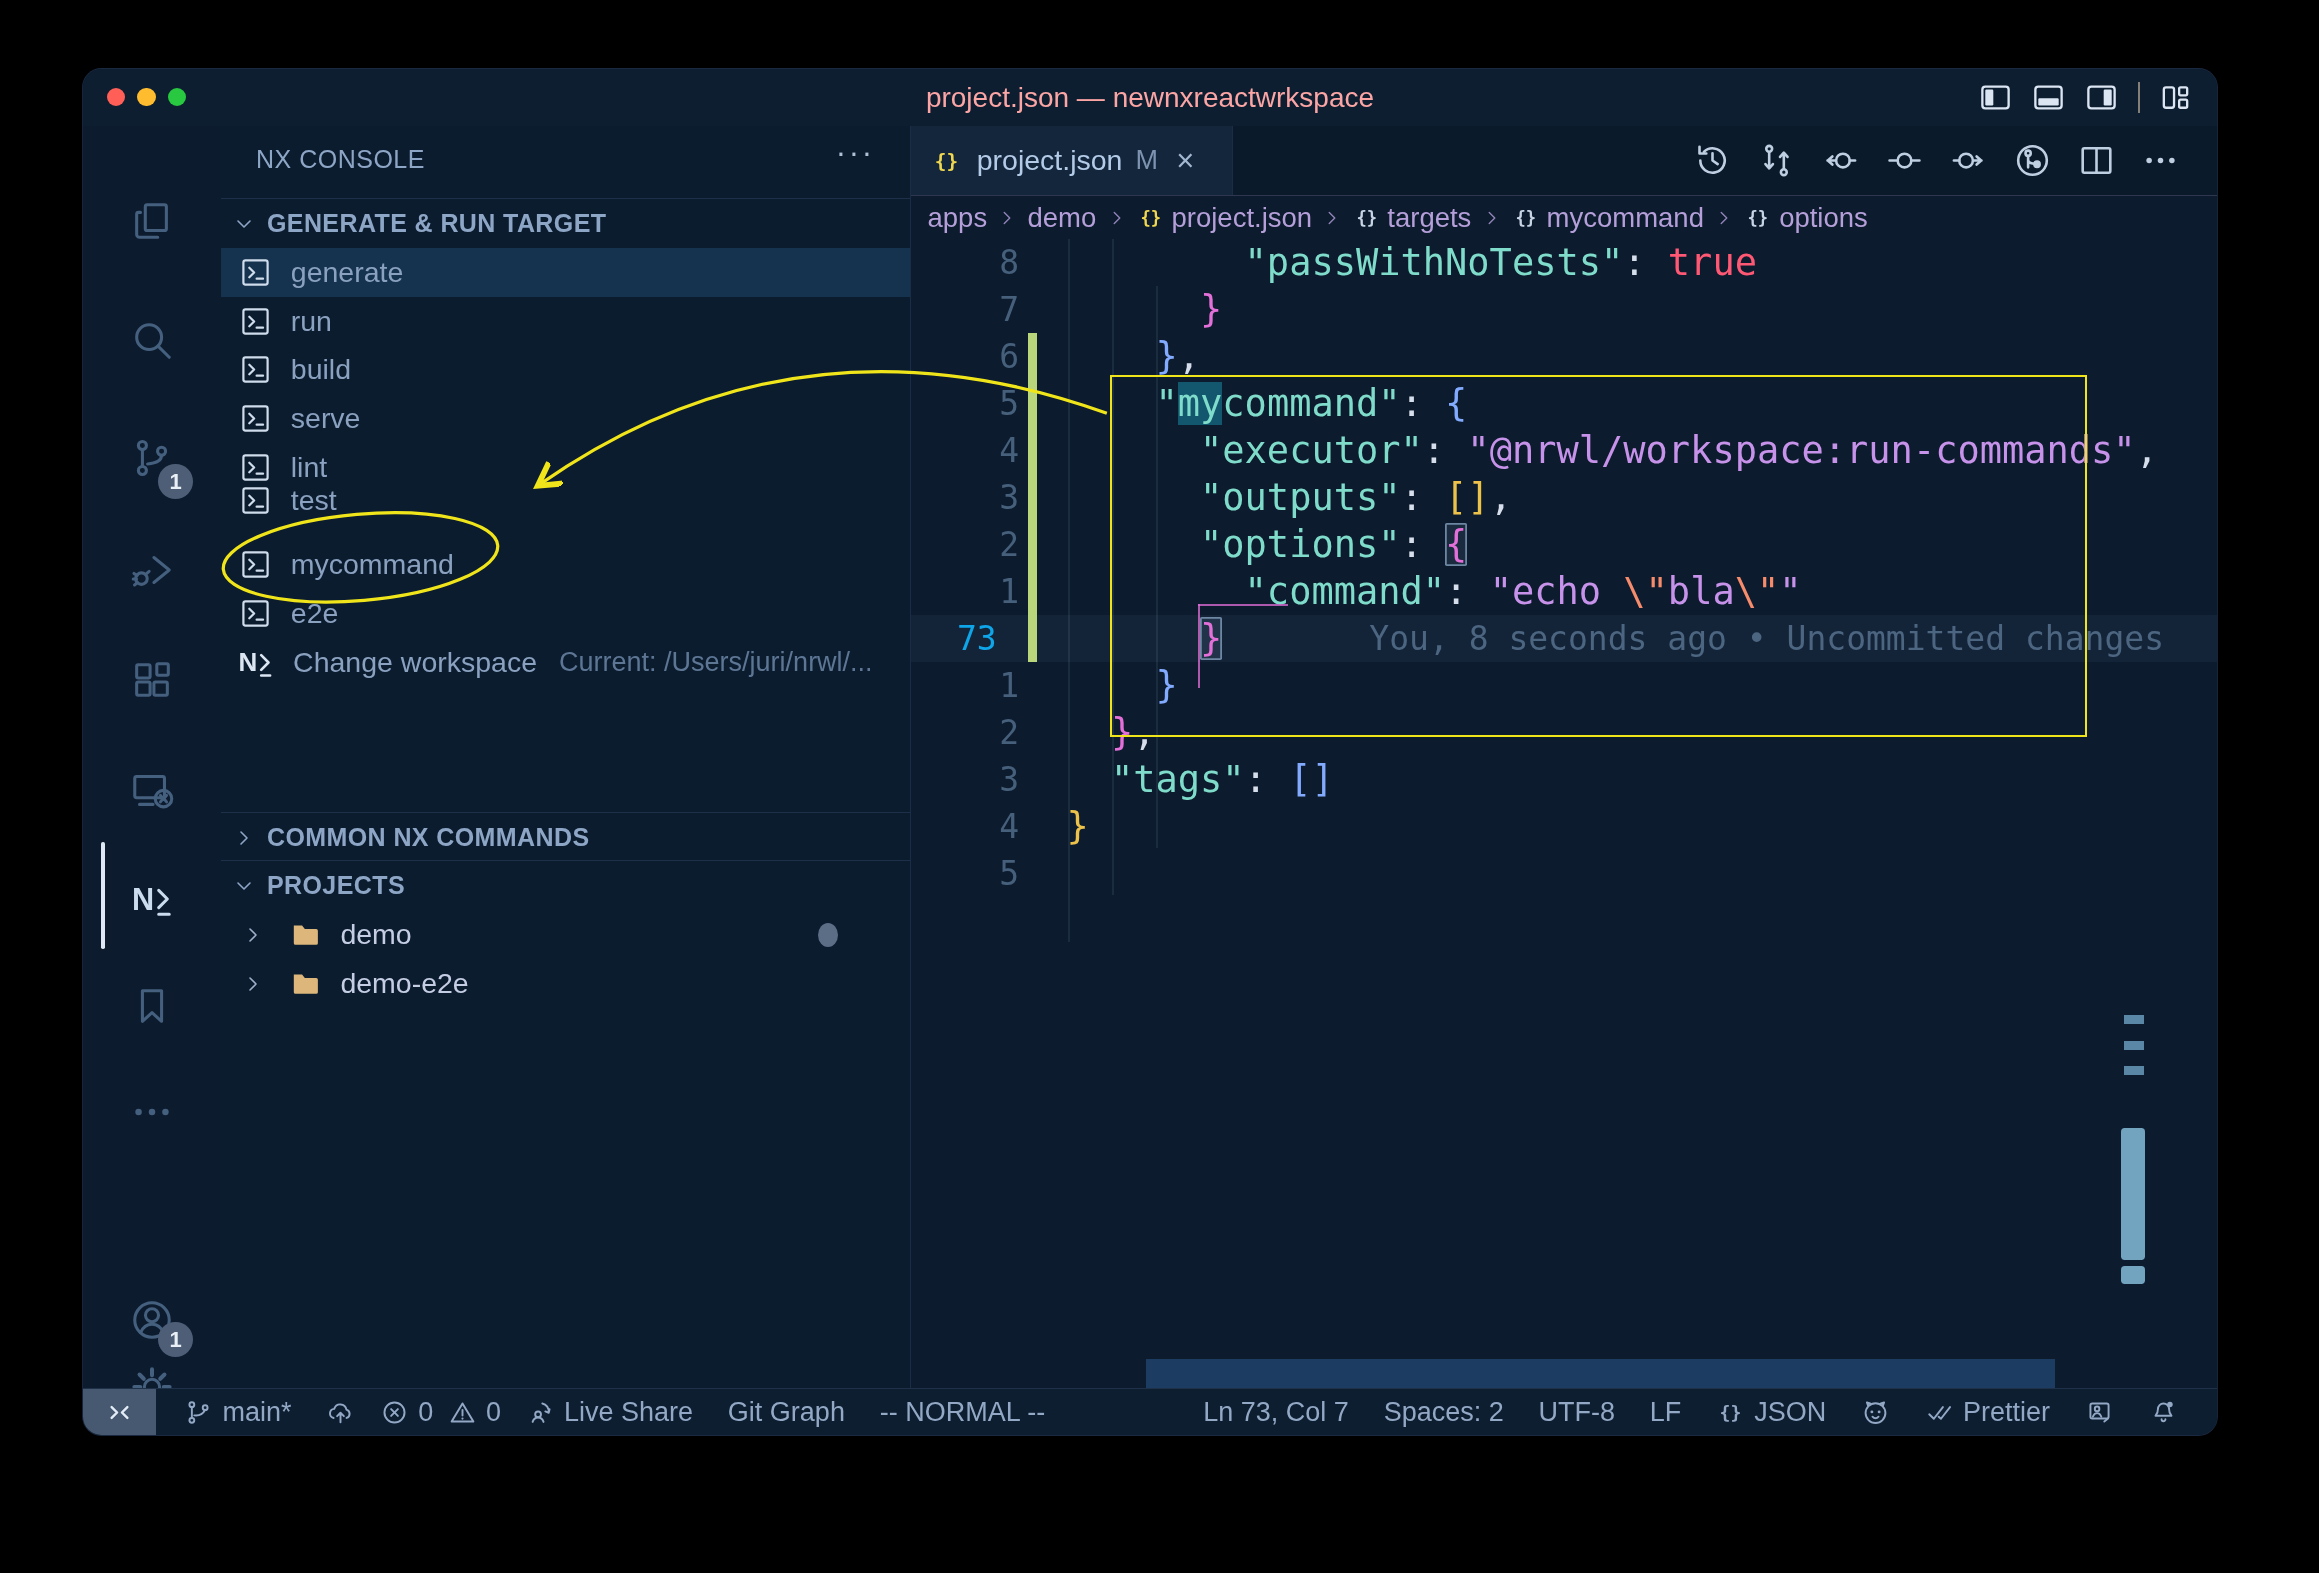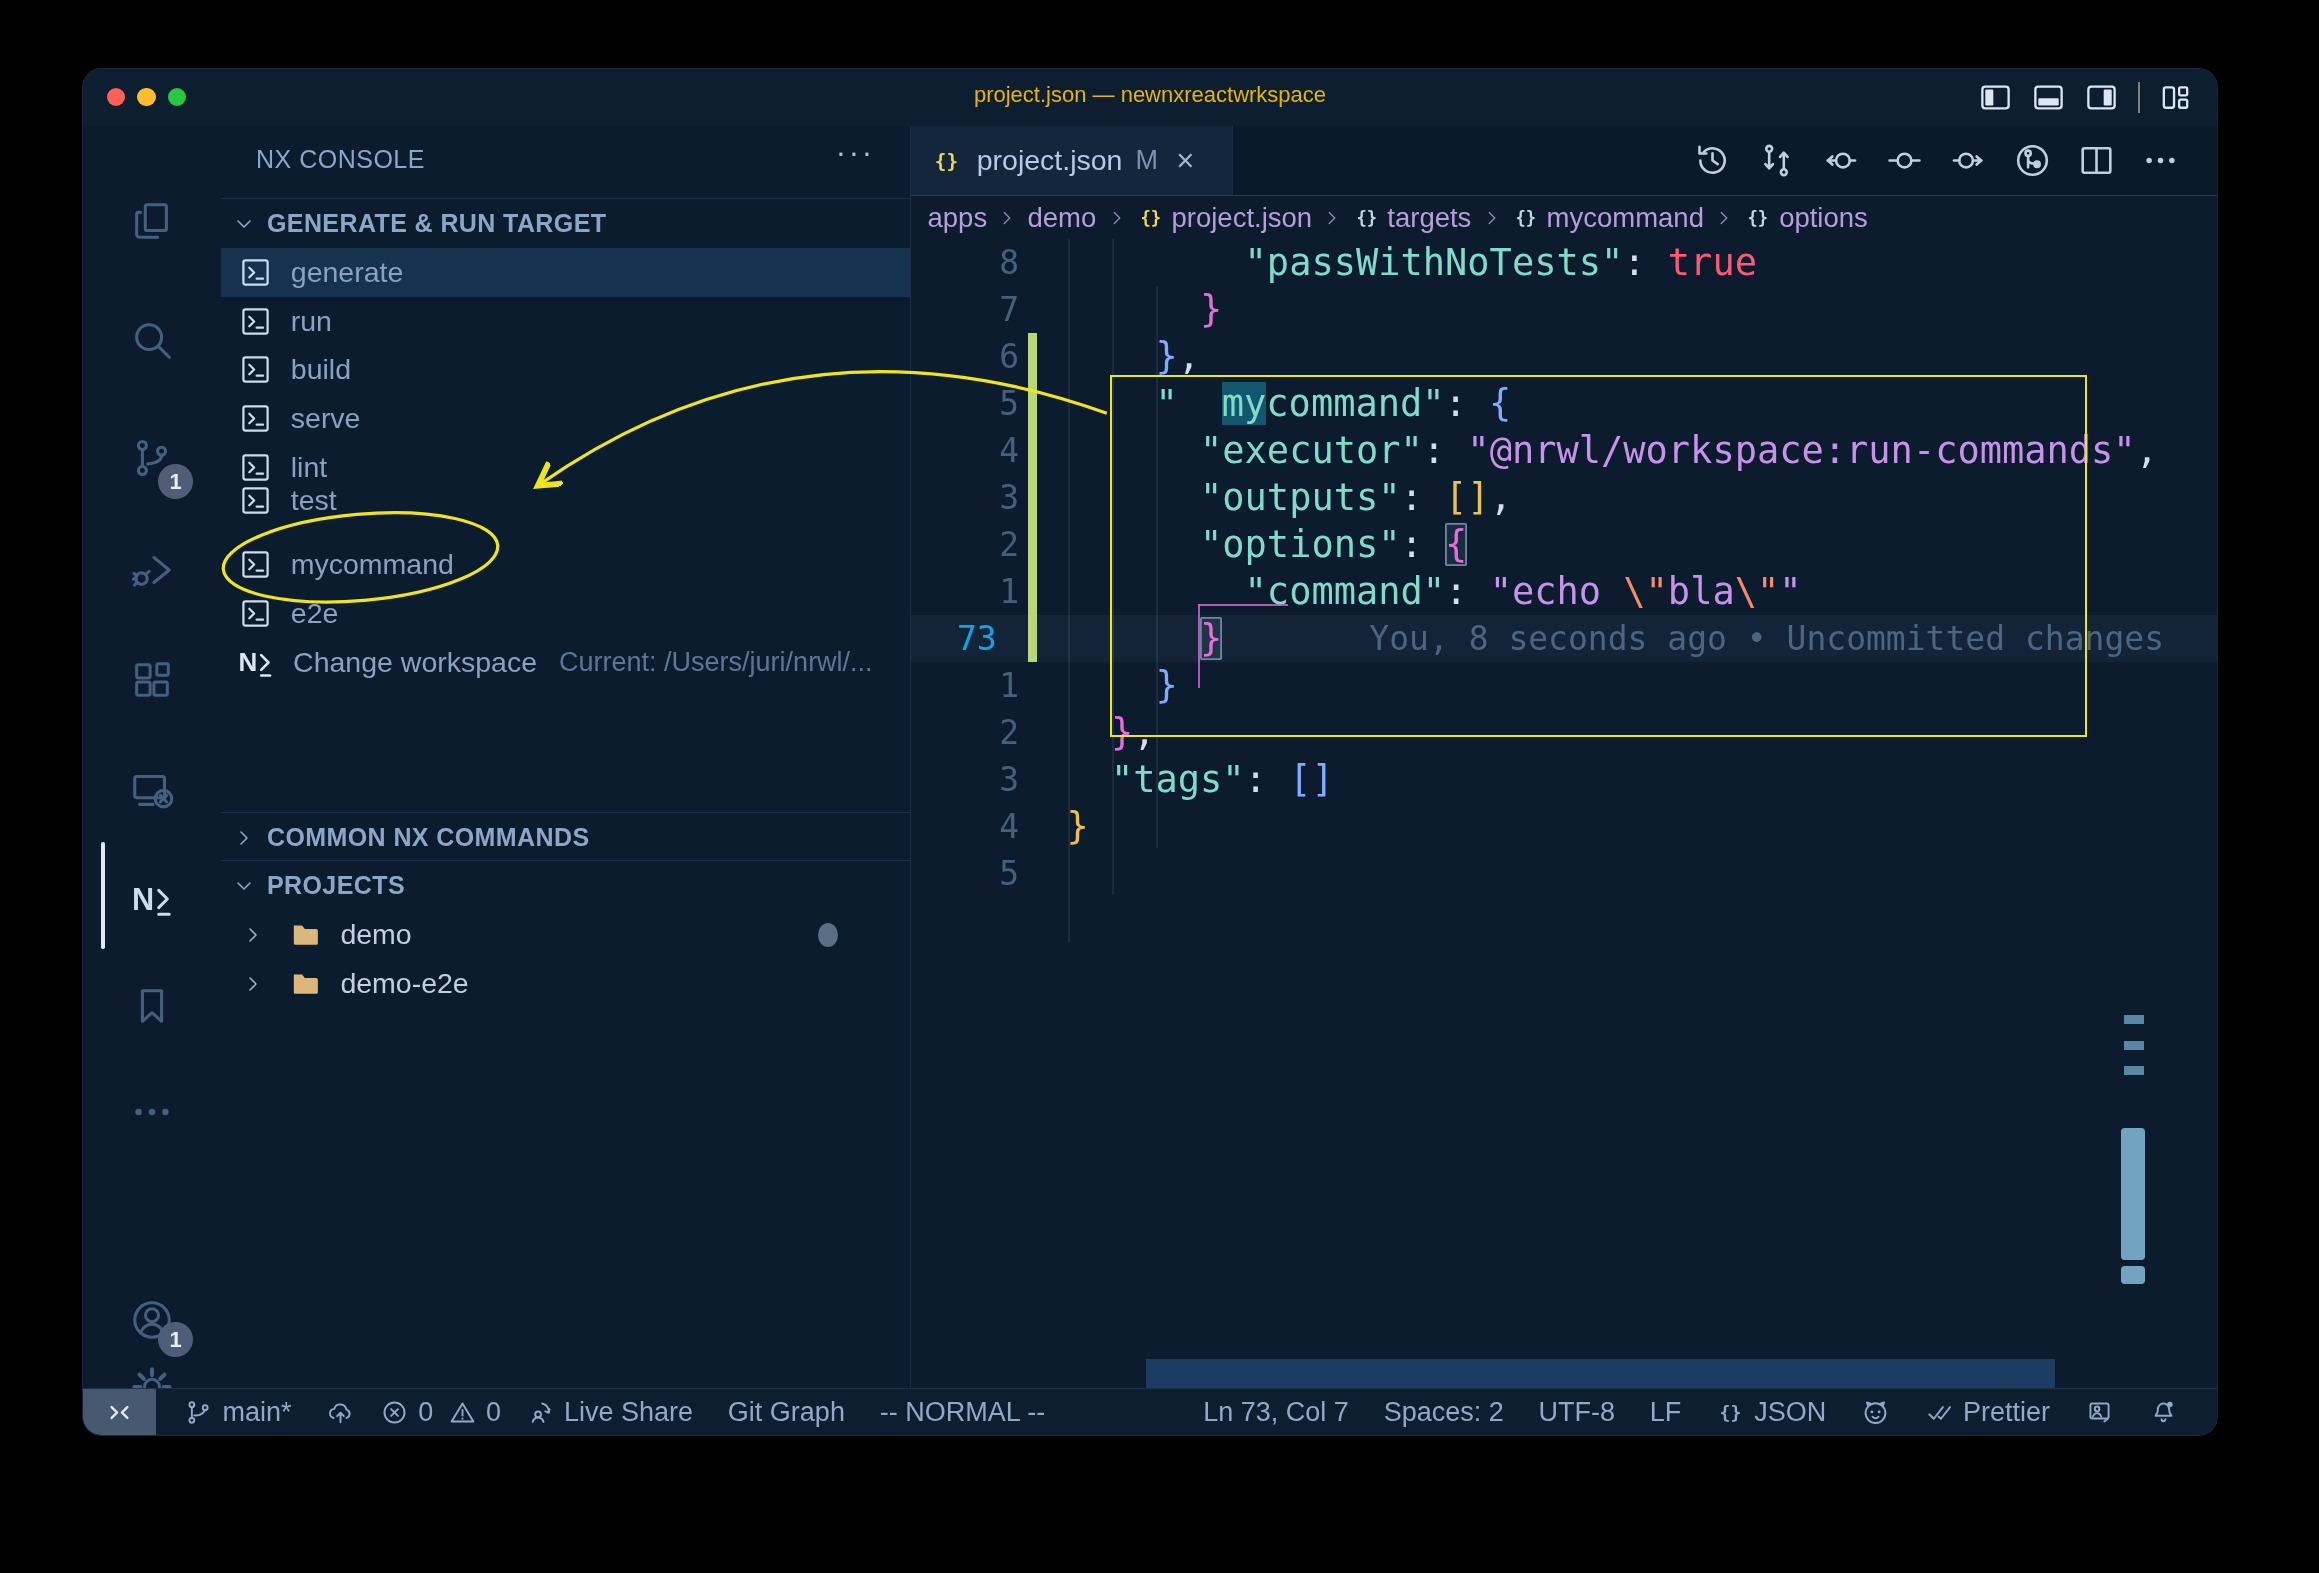--- a/index.html
+++ b/index.html
@@ -8,21 +8,21 @@
   .window{position:absolute;left:83px;top:69px;width:2134px;height:1366px;background:#0c1b2d;
           border-radius:18.4px;overflow:hidden;box-shadow:0 0 0 0.9px #1b2940;}
   .ico{display:inline-block;vertical-align:middle;}
   .ico svg{display:block;width:100%;height:100%;}
 
   
   .titlebar{position:absolute;left:0;top:0;right:0;height:57px;background:#0d1e31;}
   .lights{position:absolute;left:24px;top:19px;display:flex;gap:12px;}
   .light{width:18.4px;height:18.4px;border-radius:50%;}
   .light.red{background:#ff5f57}.light.yel{background:#febc2e}.light.grn{background:#28c840}
-  .tb-title{position:absolute;left:0;right:0;top:13px;text-align:center;color:#eab308;font-size:22px;}
+  .tb-title{position:absolute;left:0;right:0;top:13px;text-align:center;color:#fca5a5;font-size:28px;}
   .tb-icons{position:absolute;right:24px;top:0;height:57px;display:flex;align-items:center;gap:18.4px;color:#dce6f2;}
   .tb-icons .ico{width:35px;height:35px;}
   .tb-sep{width:1.8px;height:31px;background:#b9a89a;opacity:.7;}
 
   
   .activitybar{position:absolute;left:0;top:57px;bottom:46px;width:138px;background:#0c1b2d;border-right:1.8px solid #15273c;}
   .ab-item{position:absolute;left:0;width:138px;height:101px;display:flex;align-items:center;justify-content:center;color:#44607e;}
   .ab-item .ico{width:46px;height:46px;}
   .ab-item.active{color:#cbdcef;}
   .ab-indicator{position:absolute;left:18.4px;width:3.7px;border-radius:1.8px;background:#dfe9f5;}
@@ -72,21 +72,21 @@
   .crow.current .lnum{text-align:left;padding-left:46px;box-sizing:border-box;color:#0ea5e9;}
   .gbar{flex:0 0 9.2px;margin-left:9.2px;height:47px;}
   .gbar.changed{background:#b9d77a;}
   .ctext{margin-left:29px;white-space:pre;font-size:37px;line-height:47px;}
   .crow.lens{height:37px;}
   .lens-text{margin-left:29px;padding-left:88px;color:#5f7e97;font-size:27.5px;font-family:"Liberation Sans",sans-serif;}
   .blame{margin-left:147px;color:#4c6580;font-size:33px;white-space:pre;}
   .tk-key{color:var(--c-key);} .tk-pun{color:var(--c-pun);} .tk-str{color:var(--c-str);}
   .tk-esc{color:var(--c-esc);} .tk-bool{color:var(--c-bool);}
   .tk-b-blue{color:var(--c-bblue);} .tk-b-pink{color:var(--c-bpink);} .tk-b-gold{color:var(--c-bgold);}
-  .tk-sel{background:#12576d;margin-left:44px;}
+  .tk-sel{background:#12576d;}
   .tk-boxed{box-shadow:inset 0 0 0 1.8px rgba(130,158,186,.8);background:rgba(110,140,170,.15);border-radius:1.8px;}
   .guide{position:absolute;width:1.8px;background:rgba(95,126,151,.18);}
   .pink-guide{position:absolute;background:rgba(227,111,217,.75);}
   .hscroll{position:absolute;height:29px;background:#1c3c61;}
   .ruler-mark{position:absolute;background:#5b87a6;}
   .ruler-thumb{position:absolute;background:#85bcd9;opacity:.85;border-radius:3.7px;}
 
   
   .annot-rect{position:absolute;border:2.8px solid #f0e51a;pointer-events:none;}
   .annot-svg{position:absolute;left:0;top:0;width:100%;height:100%;pointer-events:none;}

